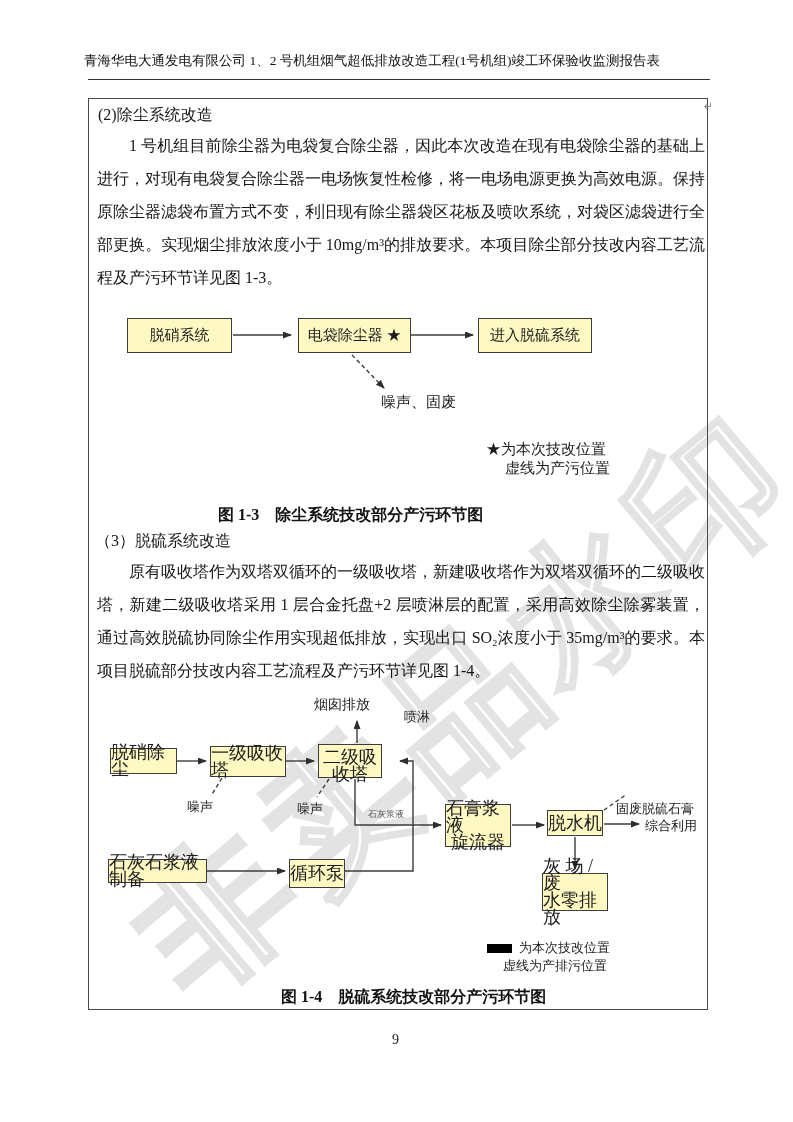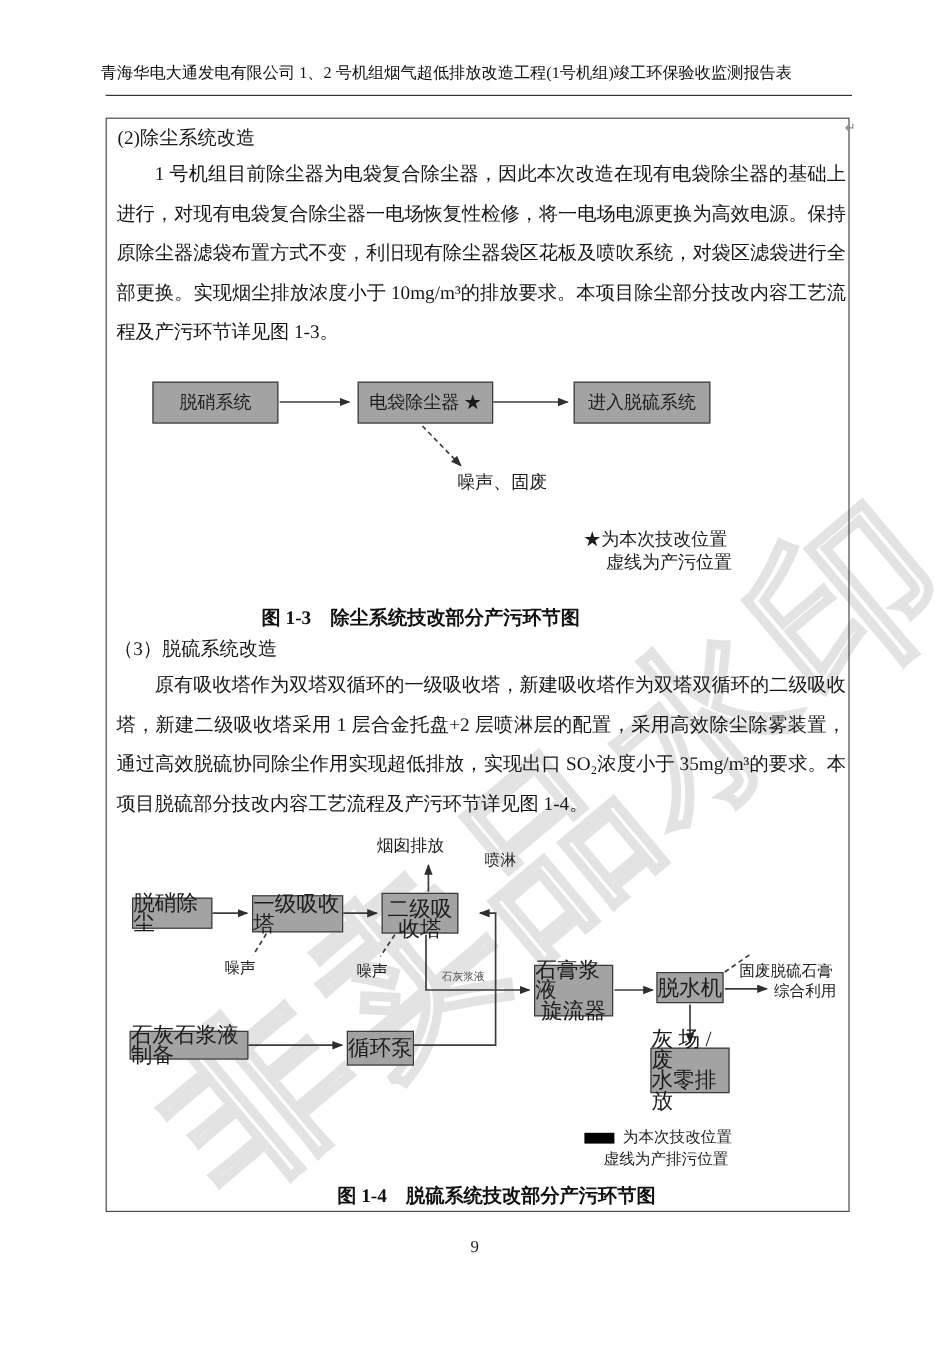--- a/index.html
+++ b/index.html
@@ -25,21 +25,21 @@
   #para-mark{left:704px;top:100px;font-size:11px;color:#8a8a8a;z-index:2;font-family:"DejaVu Sans",sans-serif;}
   
   .heading{font-size:16px;z-index:2;}
   .body-text{
     width:608px;font-size:16px;line-height:33px;text-align:justify;
     text-indent:2em;z-index:2;color:#161616;
   }
   .fig-caption{font-size:16px;font-weight:bold;z-index:2;white-space:pre-wrap;color:#111;}
   
   .dbox{
-    border:1px solid #3c3c3c;background:#a3a3a3;box-sizing:border-box;
+    border:1px solid #3c3c3c;background:#fef9c3;box-sizing:border-box;
     display:flex;align-items:center;justify-content:center;flex-direction:column;
     z-index:2;color:#1c1c1c;
   }
   .dbox.f15{font-size:15px;}
   .dbox.f13{font-size:18px;line-height:17px;}
   .dlabel{z-index:2;color:#1c1c1c;white-space:nowrap;}
   .f15{font-size:15px;}
   .f13{font-size:13px;}
   .f9{font-size:9px;color:#555;}
   .black-bar{background:#000;z-index:3;}

